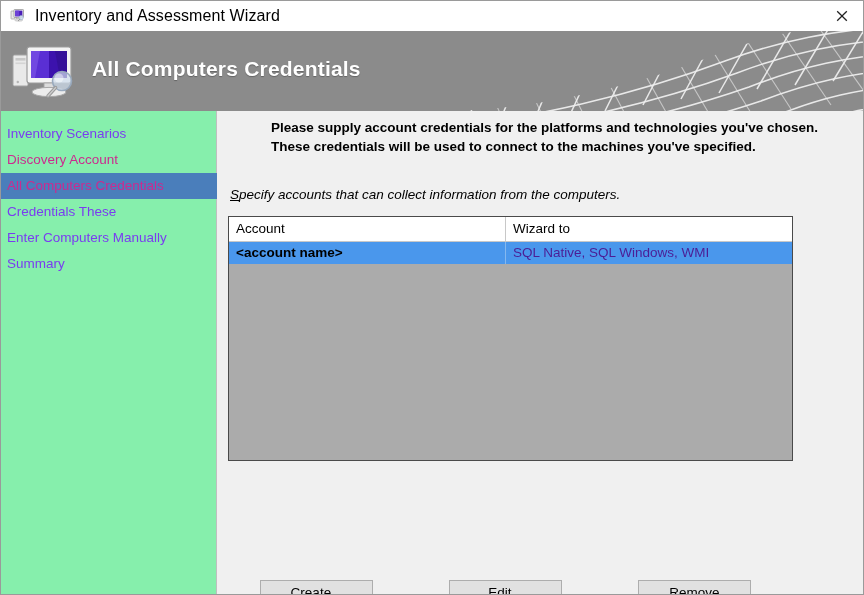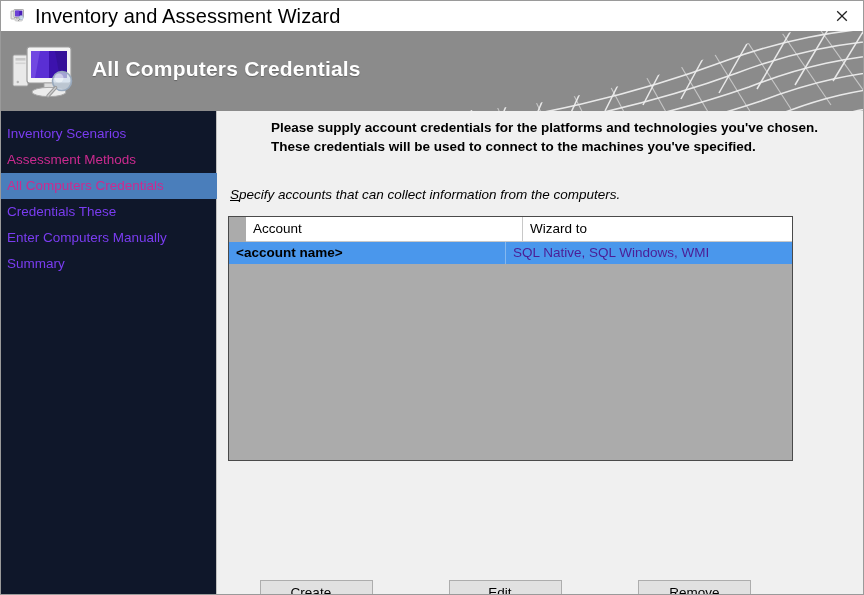--- a/index.html
+++ b/index.html
@@ -38,21 +38,21 @@
   }
   .titlebar-icon {
     width: 16px;
     height: 16px;
     margin-left: 9px;
     margin-right: 9px;
     position: relative;
     flex: 0 0 auto;
   }
   .titlebar-title {
-    font-size: 20px;
+    font-size: 16px;
     color: #000000;
     letter-spacing: 0.1px;
     white-space: nowrap;
   }
   .titlebar-close {
     position: absolute;
     right: 0; top: 0;
     width: 46px;
     height: 29px;
     display: flex;
@@ -103,21 +103,21 @@
     left: 0; top: 110px;
     width: 864px;
     height: 485px;
   }
 
   .sidebar {
     position: absolute;
     left: 0; top: 0;
     width: 216px;
     height: 485px;
-    background: #0f172a;
+    background: #86efac;
     border-right: 1px solid #bfbfbf;
     box-sizing: border-box;
     padding-top: 10px;
   }
   .side-item {
     height: 26px;
     line-height: 26px;
     padding-left: 6px;
     font-size: 13.5px;
     color: #7a3cf0;
@@ -174,21 +174,20 @@
     border: 1px solid #4a4a4a;
     background: #ababab;
     overflow: hidden;
   }
   .lv-header {
     display: flex;
     height: 25px;
     background: #ffffff;
     border-bottom: 1px solid #c8c8c8;
     box-sizing: border-box;
-    margin-left: 17px;
   }
   .lv-th {
     font-size: 13.5px;
     color: #000000;
     line-height: 24px;
     padding-left: 7px;
     box-sizing: border-box;
     background: #ffffff;
     white-space: nowrap;
   }
@@ -331,21 +330,21 @@
       <line x1="44.6" y1="48.6" x2="37" y2="57" stroke="#cccccc" stroke-width="1.4" stroke-linecap="round"></line>
     </svg>
 
     <div class="banner-title">All Computers Credentials</div>
   </div>
 
   <div class="content">
 
     <div class="sidebar">
       <div class="side-item">Inventory Scenarios</div>
-      <div class="side-item magenta">Assessment Methods</div>
+      <div class="side-item magenta">Discovery Account</div>
       <div class="side-item selected">All Computers Credentials</div>
       <div class="side-item">Credentials These</div>
       <div class="side-item">Enter Computers Manually</div>
       <div class="side-item">Summary</div>
     </div>
 
     <div class="main">
 
       <div class="intro">Please supply account credentials for the platforms and technologies you've chosen. These credentials will be used to connect to the machines you've specified.</div>
 

